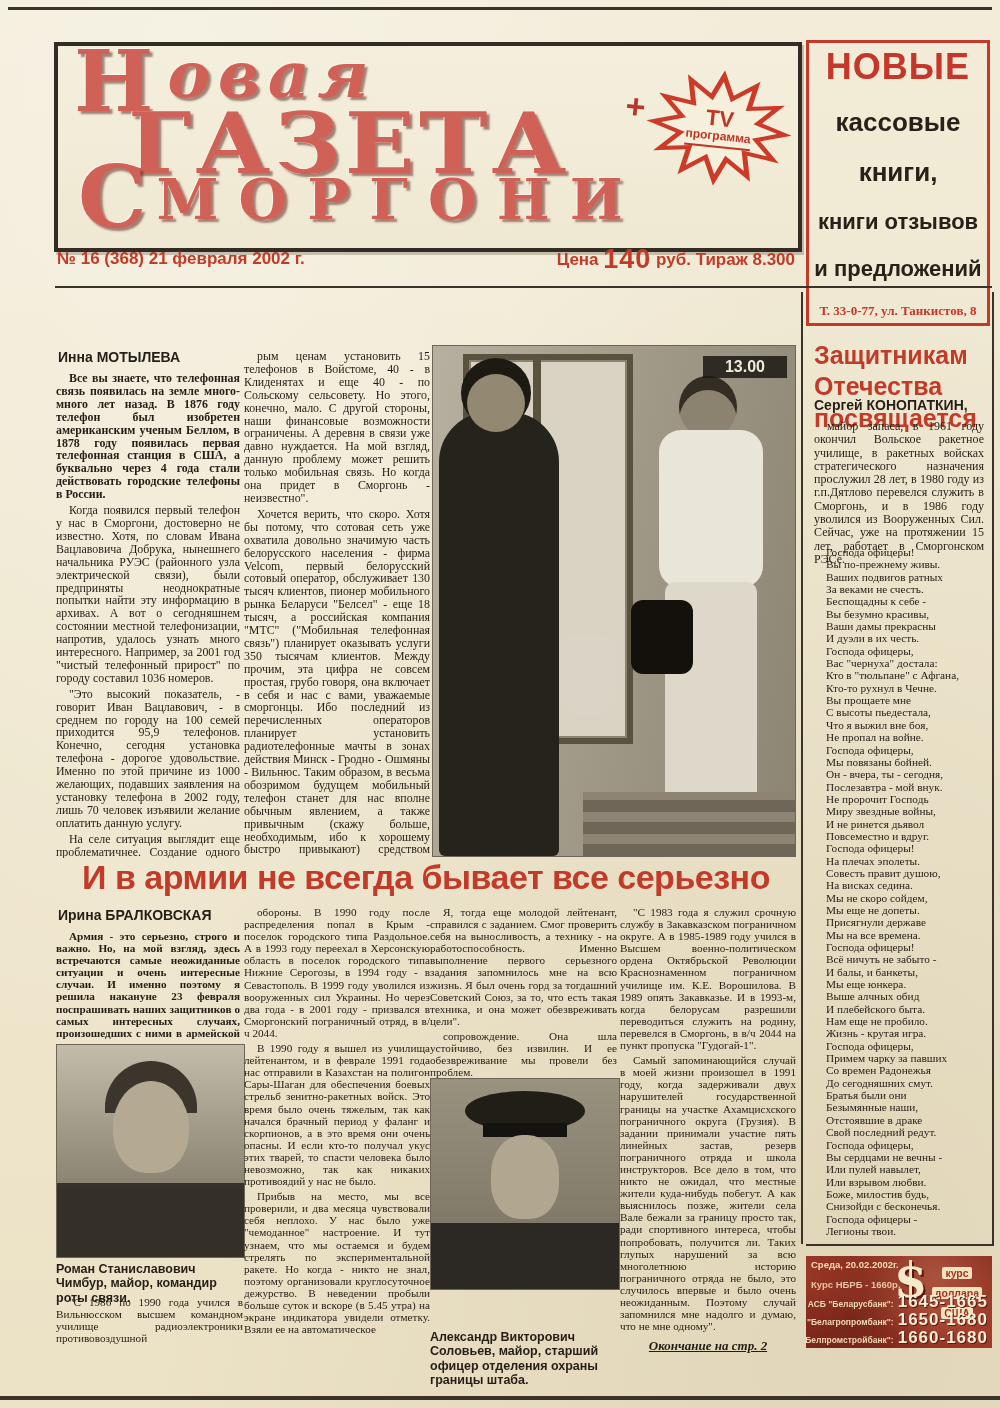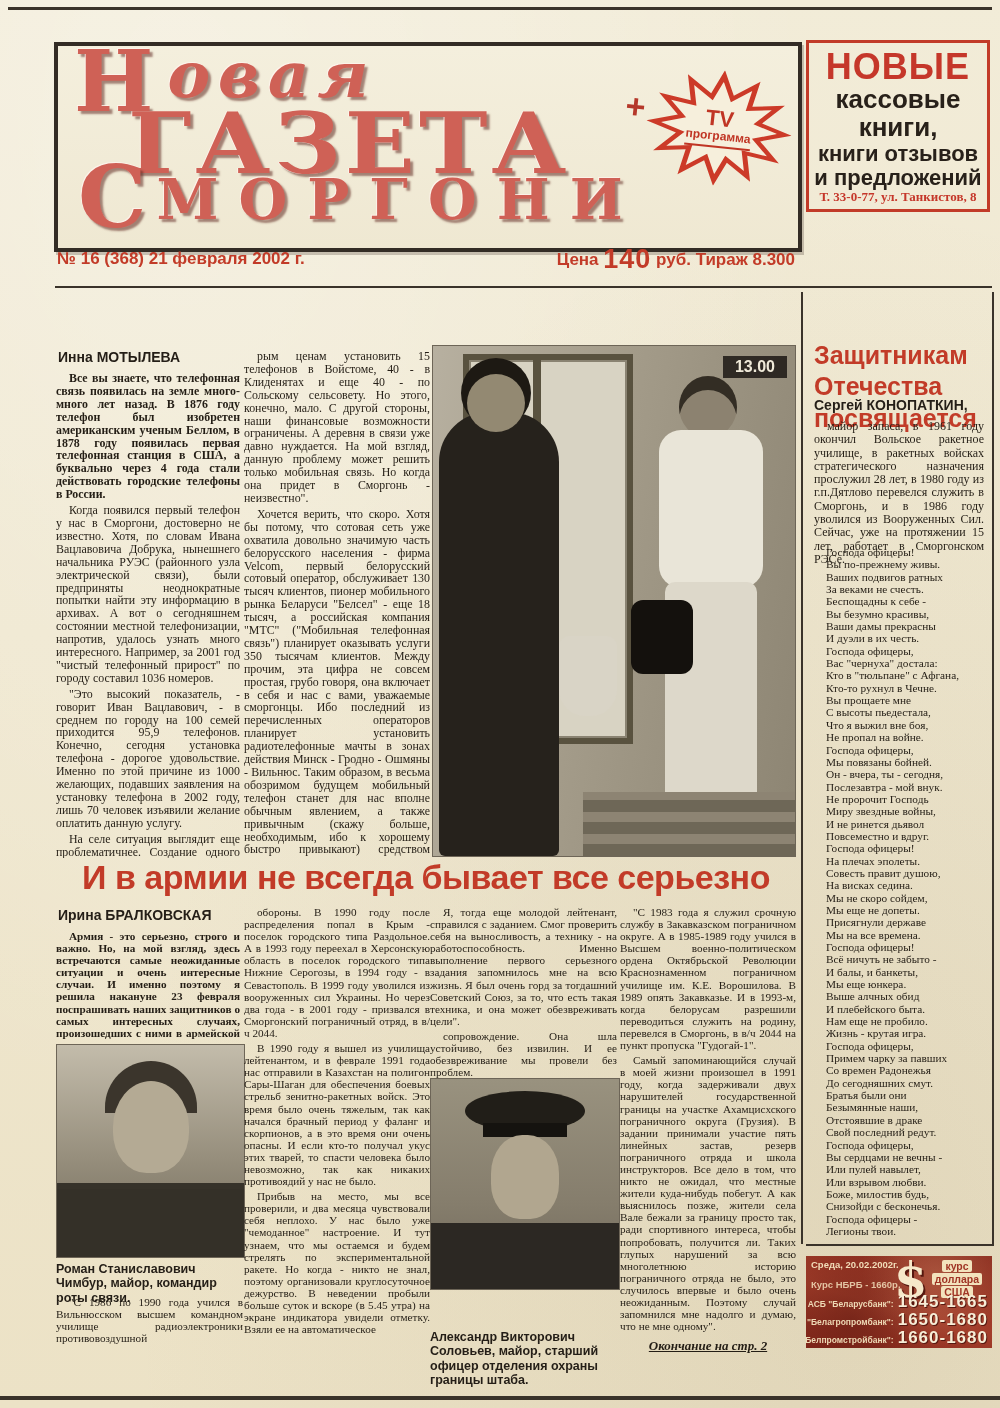--- a/index.html
+++ b/index.html
@@ -26,21 +26,21 @@
   .tv-star{position:absolute;left:588px;top:24px;width:146px;height:116px;transform:rotate(6deg);}
   .tv-star-outer,.tv-star-inner{position:absolute;
     clip-path:polygon(100% 50%,79% 57.8%,93.3% 75%,71.2% 71.2%,75% 93.3%,57.8% 79%,50% 100%,42.2% 79%,25% 93.3%,28.8% 71.2%,6.7% 75%,21% 57.8%,0% 50%,21% 42.2%,6.7% 25%,28.8% 28.8%,25% 6.7%,42.2% 21%,50% 0%,57.8% 21%,75% 6.7%,71.2% 28.8%,93.3% 25%,79% 42.2%);}
   .tv-star-outer{inset:0;background:#cc3a28;}
   .tv-star-inner{inset:10%;background:#f6efdc;}
   .tv-text{position:absolute;inset:0;display:flex;flex-direction:column;align-items:center;justify-content:center;color:#c03524;}
   .tv-l1{font:bold 22px/1 "Liberation Sans",sans-serif;}
   .tv-l2{font:bold 12px/1.1 "Liberation Sans",sans-serif;border-bottom:2px solid #c03524;padding-bottom:2px;}
   .tv-plus{position:absolute;left:-22px;top:28px;font:bold 34px/1 "Liberation Sans",sans-serif;color:#b5382a;}
   
-  .adbox{left:806px;top:40px;width:184px;height:172px;border:3px solid #c23b28;text-align:center;
+  .adbox{left:806px;top:40px;width:184px;height:286px;border:3px solid #c23b28;text-align:center;
     display:flex;flex-direction:column;justify-content:space-between;padding:6px 2px 5px;box-sizing:border-box;}
   .ad-l1{font:bold 36px/1 "Liberation Sans",sans-serif;color:#c5372a;letter-spacing:1px;}
   .ad-l2,.ad-l3{font:bold 26px/1.05 "Liberation Sans",sans-serif;color:#28211a;}
   .ad-l4,.ad-l5{font:bold 22px/1.05 "Liberation Sans",sans-serif;color:#28211a;}
   .ad-contact{font:bold 13px/1.1 "Liberation Serif",serif;color:#c5372a;}
   
   .issue{left:57px;top:250px;font:bold 17px/1 "Liberation Sans",sans-serif;color:#c23b28;}
   .price{right:205px;top:246px;font:bold 17px/1 "Liberation Sans",sans-serif;color:#c23b28;}
   .price b{font-size:27px;vertical-align:-3px;letter-spacing:1px;margin-top:11px;}
   
@@ -79,21 +79,21 @@
   .ph1 .figL{position:absolute;left:6px;top:66px;width:120px;height:444px;background:#26221c;border-radius:50px 50px 6px 6px;}
   .ph1 .headL{position:absolute;left:34px;top:28px;width:58px;height:58px;border-radius:50%;background:#938972;box-shadow:0 -10px 0 6px #1d1913;}
   .ph1 .figR-head{position:absolute;left:246px;top:30px;width:58px;height:62px;border-radius:50%;background:#8c8270;box-shadow:inset 0 14px 0 #332d24;}
   .ph1 .figR-top{position:absolute;left:226px;top:84px;width:104px;height:158px;border-radius:22px;background:#e9e5d8;}
   .ph1 .figR-legs{position:absolute;left:232px;top:236px;width:92px;height:250px;background:#ddd8ca;border-radius:10px;}
   .ph1 .bag{position:absolute;left:198px;top:254px;width:62px;height:74px;background:#14110d;border-radius:12px;}
   .ph1 .sack{position:absolute;left:126px;top:290px;width:58px;height:80px;background:#d9d4c6;border-radius:10px 10px 26px 26px;}
   .ph1 .bench{position:absolute;left:150px;bottom:0;right:0;height:64px;
     background:repeating-linear-gradient(0deg,#6e6757 0 12px,#8d8473 12px 22px);}
   .ph1 .tag{position:absolute;right:8px;top:10px;background:rgba(28,24,20,.85);color:#f0ead9;
-    font:bold 16px/1 "Liberation Sans",sans-serif;padding:3px 12px;}
+    font:bold 16px/1 "Liberation Sans",sans-serif;padding:3px 22px;}
   .ph2{left:56px;top:1044px;width:187px;height:212px;background:linear-gradient(180deg,#c3bcab 0%,#958d7b 55%,#6e6758 100%);}
   .ph2 .hair{position:absolute;left:48px;top:16px;width:92px;height:52px;border-radius:46px 46px 0 0;background:#3b352c;}
   .ph2 .face{position:absolute;left:56px;top:36px;width:76px;height:92px;border-radius:50% 50% 44% 44%;background:#b4aa94;}
   .ph2 .body{position:absolute;left:0;bottom:0;width:100%;height:74px;background:#343028;
     box-shadow:inset 0 6px 0 #45403525;}
   .ph3{left:430px;top:1078px;width:188px;height:210px;background:linear-gradient(180deg,#99927f 0%,#857d6c 60%,#6f6759 100%);}
   .ph3 .cap-top{position:absolute;left:34px;top:12px;width:120px;height:40px;border-radius:50%;background:#211e18;}
   .ph3 .cap-band{position:absolute;left:52px;top:44px;width:84px;height:14px;background:#15130f;}
   .ph3 .face{position:absolute;left:60px;top:56px;width:68px;height:84px;border-radius:46% 46% 42% 42%;background:#b1a68f;}
   .ph3 .body{position:absolute;left:0;bottom:0;width:100%;height:66px;background:#2c2823;}
@@ -107,21 +107,21 @@
   
   .currency{left:806px;top:1256px;width:186px;height:92px;color:#f2ddb9;overflow:hidden;
     background:
       radial-gradient(circle at 25% 70%, rgba(60,10,5,.35), transparent 55%),
       radial-gradient(circle at 70% 20%, rgba(255,220,170,.18), transparent 50%),
       linear-gradient(15deg,#88291c 0%,#a23d2a 45%,#8c2d1f 100%);}
   .cur-date{position:absolute;left:5px;top:4px;font:bold 9.5px/1 "Liberation Sans",sans-serif;}
   .cur-nbrb{position:absolute;left:5px;top:24px;font:bold 9.5px/1 "Liberation Sans",sans-serif;opacity:.85;}
   .cur-dollar{position:absolute;left:88px;top:0px;font:bold 48px/1 "DejaVu Serif",serif;color:#f6e8c9;text-shadow:2px 2px 0 #56180f;}
   .cur-label{position:absolute;right:3px;top:3px;width:64px;text-align:center;}
-  .chip{display:block;margin:1px auto;width:fit-content;background:#f2e2bd;color:#a03526;
+  .chip{display:block;margin:8px auto;width:fit-content;background:#f2e2bd;color:#a03526;
     font:bold 10.5px/1.15 "Liberation Sans",sans-serif;padding:0 3px;border-radius:2px;}
   .cur-rows{position:absolute;right:4px;top:37px;}
   .cur-row{text-align:right;white-space:nowrap;}
   .cur-bank{font:bold 8.5px/1 "Liberation Sans",sans-serif;color:#eed9b5;margin-right:4px;}
   .cur-rate{font:bold 17px/1.04 "Liberation Sans",sans-serif;color:#f7eed7;letter-spacing:1px;text-shadow:1px 1px 0 #56180f;}
 </style>
 </head>
 <body>
 
 <div class="page">

